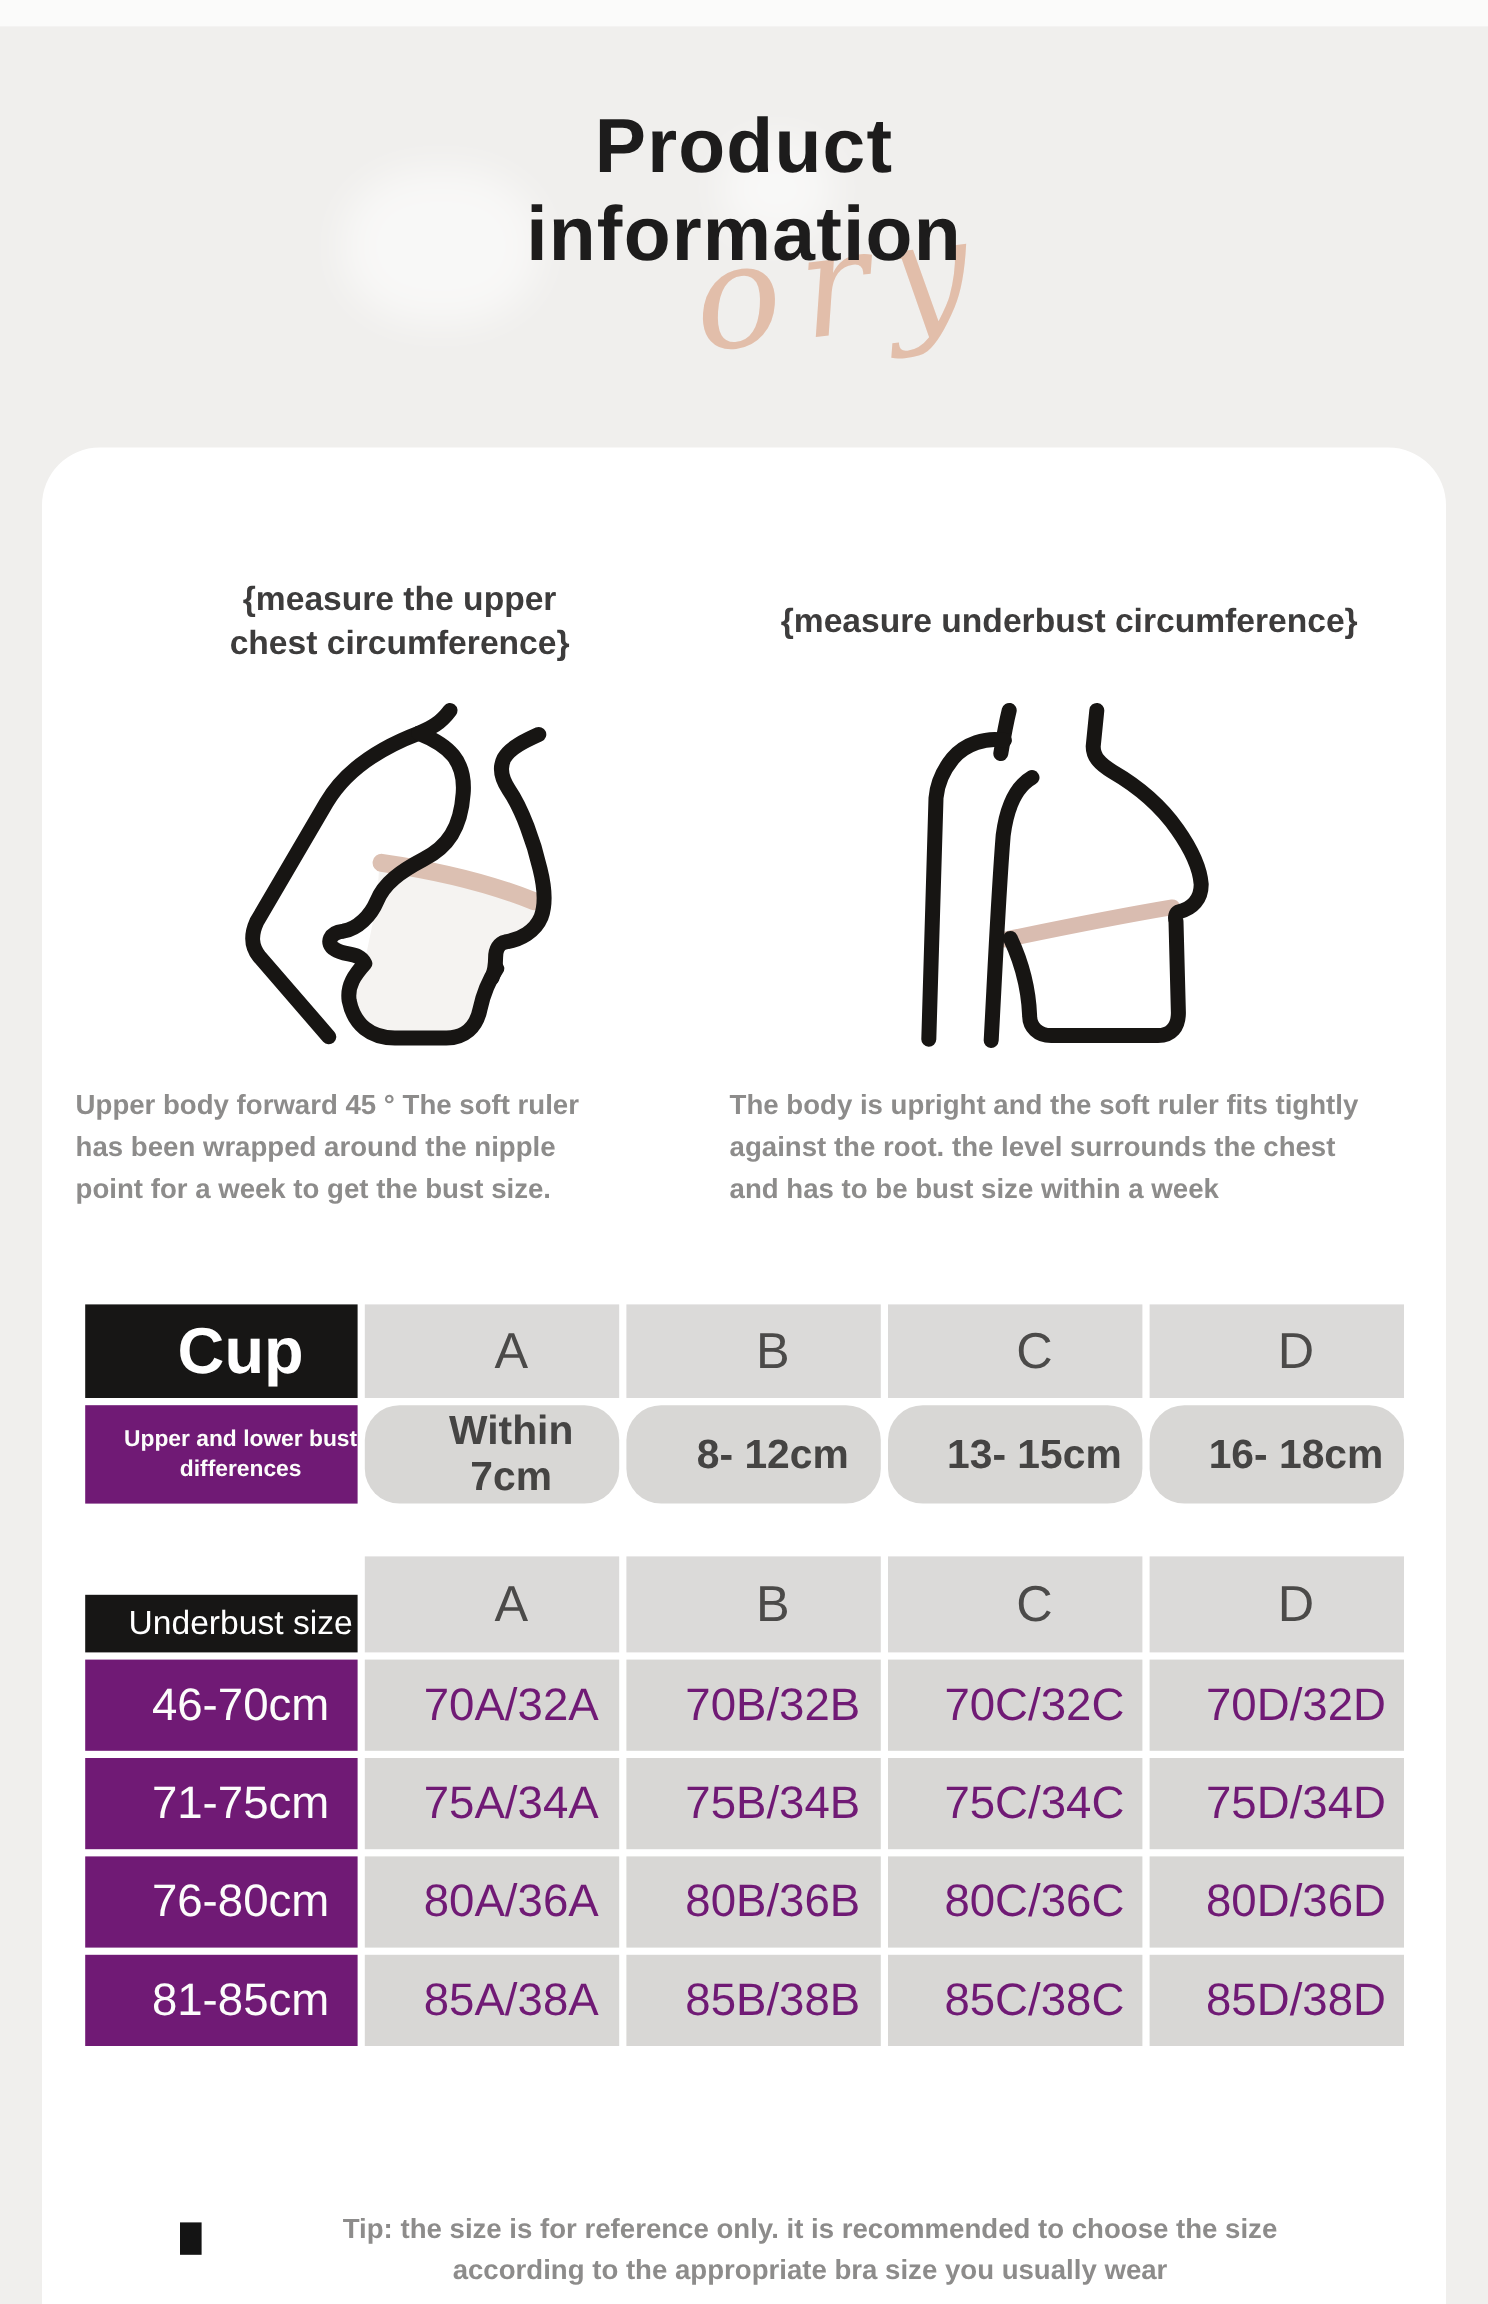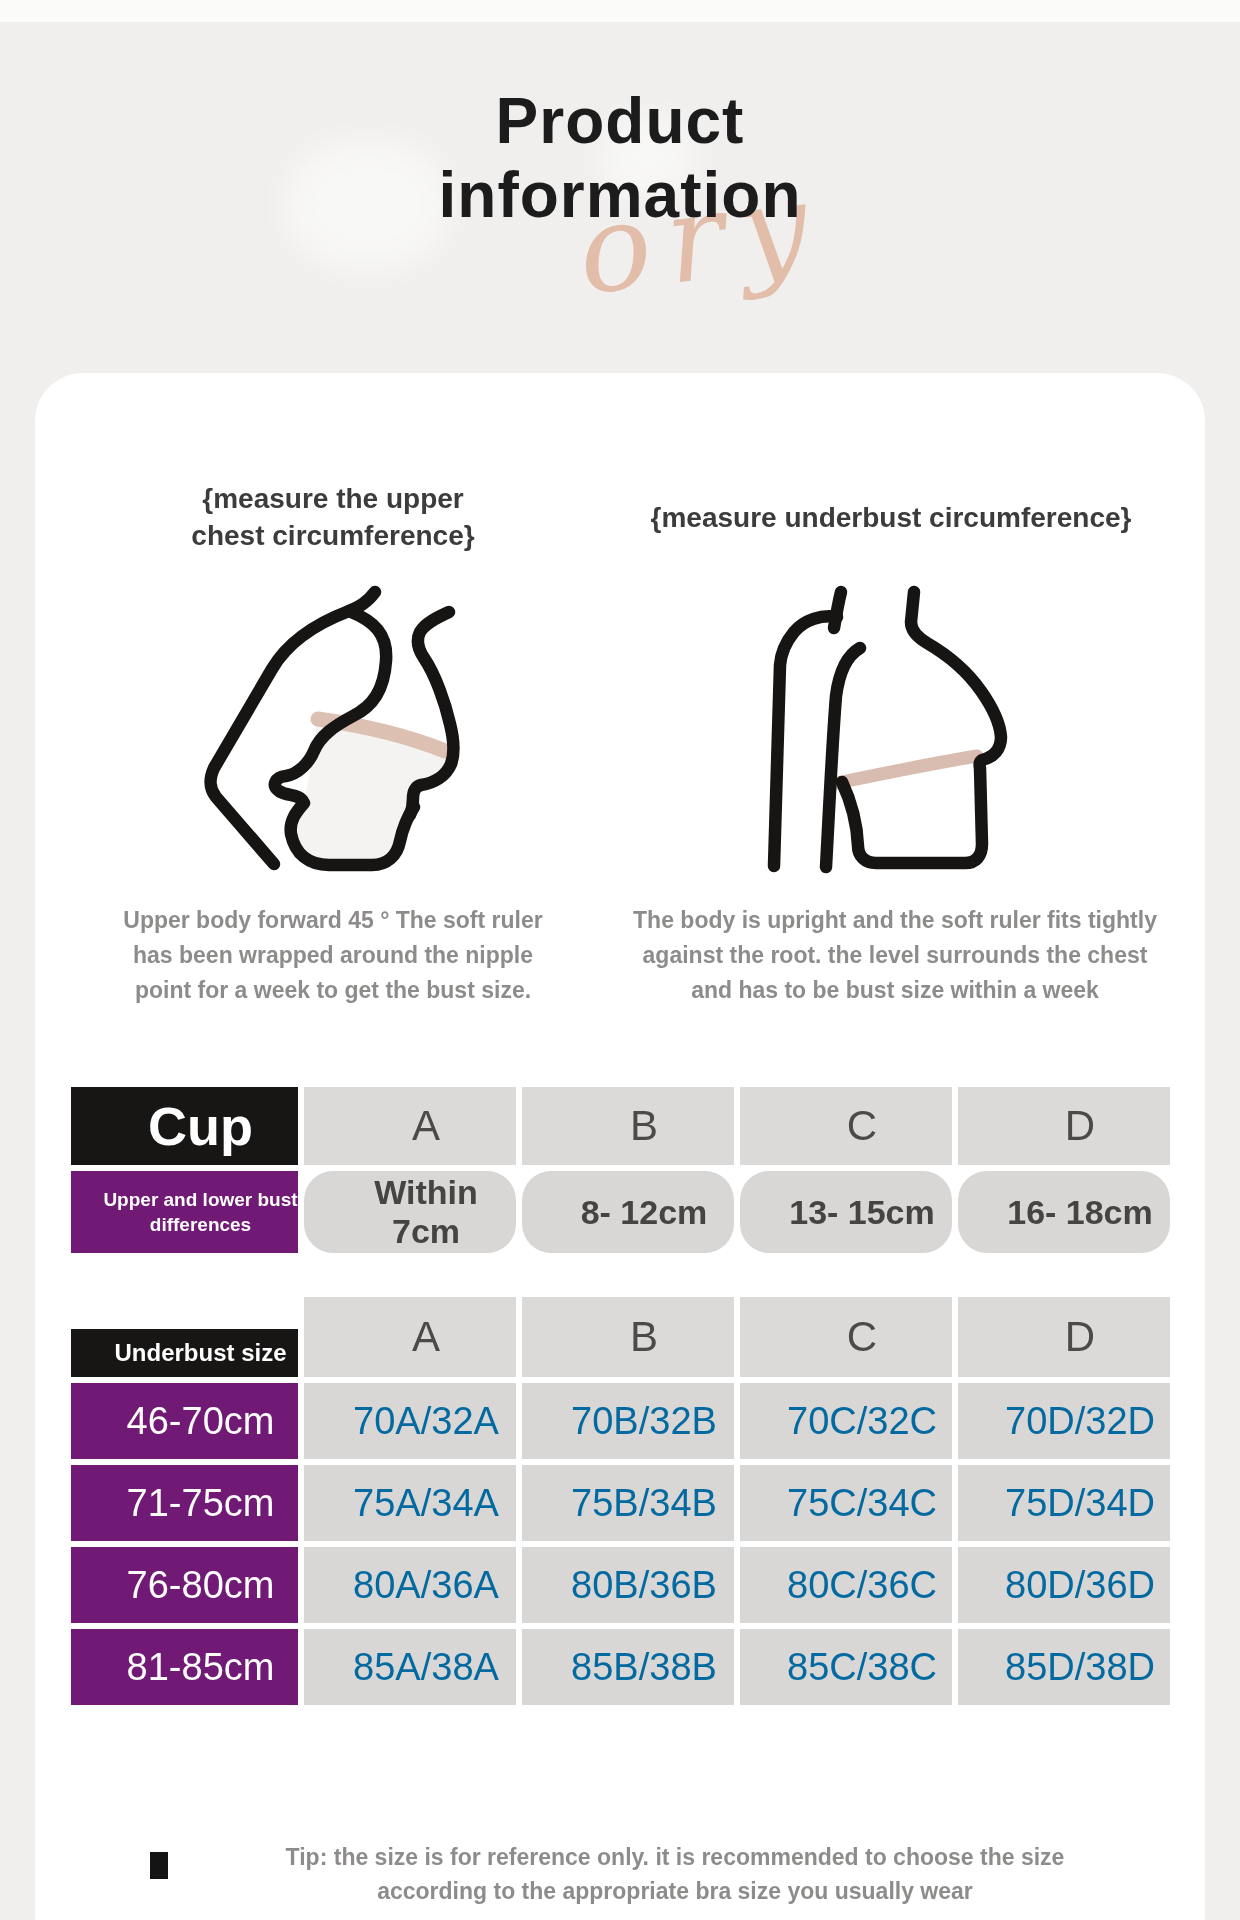--- a/index.html
+++ b/index.html
@@ -35,41 +35,41 @@
   }
   .heading.hl { left:73px;  top:480px; width:520px; }
   .heading.hr { left:605px; top:499px; width:572px; }
 
   .fig { position:absolute; }
   .fig.fl { left:168px; top:560px; }
   .fig.fr { left:730px; top:550px; }
 
   .desc {
     position:absolute; font-weight:bold; color:#8d8c8b;
-    font-size:23px; line-height:35px; text-align:center;
+    font-size:23px; line-height:35px; text-align:left;
   }
   .desc div { white-space:nowrap; }
   .desc.dl { left:63px;  top:903px; width:540px; }
   .desc.dr { left:608px; top:903px; width:574px; }
 
   .tbl {
     position:absolute; left:71px; width:1101px;
     display:grid; grid-template-columns:227px repeat(4,212px); gap:6px;
   }
   .cup-tbl  { top:1087px; grid-template-rows:78px 82px; }
   .size-tbl { top:1297px; grid-template-rows:80px 76px 76px 76px 76px; }
   .cell { display:flex; align-items:center; justify-content:center; text-align:center;padding-left:32px; }
   .cell.black { background:#171615; color:#ffffff; }
   .cell.gray  { background:#701a75; color:#fcfcfb; }
   .cell.light { background:#dbdad9; color:#4b4a49; font-size:42px; }
   .cell.val1  { background:#d8d7d5; color:#454443; font-size:34px; font-weight:bold;border-radius:29px; }
-  .cell.val2  { background:#d8d7d5; color:#0369a1; font-size:38px; }
+  .cell.val2  { background:#d8d7d5; color:#701a75; font-size:38px; }
   .cup-label  { font-size:54px; font-weight:bold; }
   .diff-label { font-size:19px; font-weight:bold; line-height:25px; }
-  .ub-label   { font-size:24px; font-weight:bold;margin-top:32px; }
+  .ub-label   { font-size:28px; font-weight:normal;margin-top:32px; }
   .row-label  { font-size:38px; }
 
   .tip-bullet { position:absolute; left:150px; top:1852px; width:18px; height:27px; background:#141414; }
   .tip {
     position:absolute; left:200px; top:1840px; width:950px; text-align:center;
     font-size:23px; font-weight:bold; color:#8d8c8b; line-height:34px;
   }
   .tip div { white-space:nowrap; }
 </style>
 </head>

